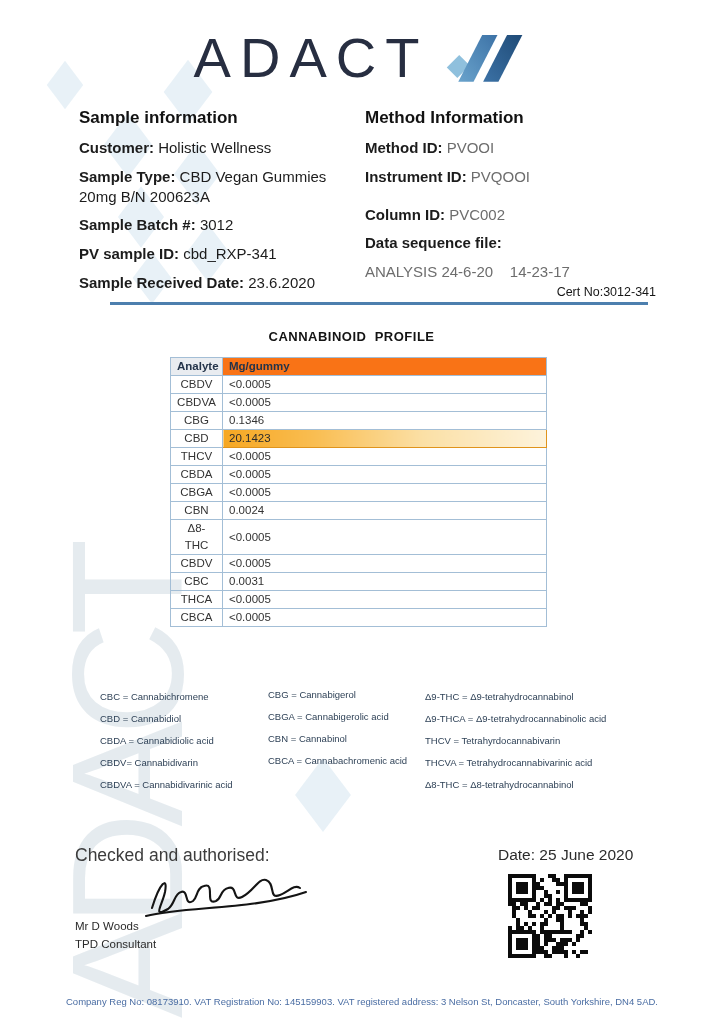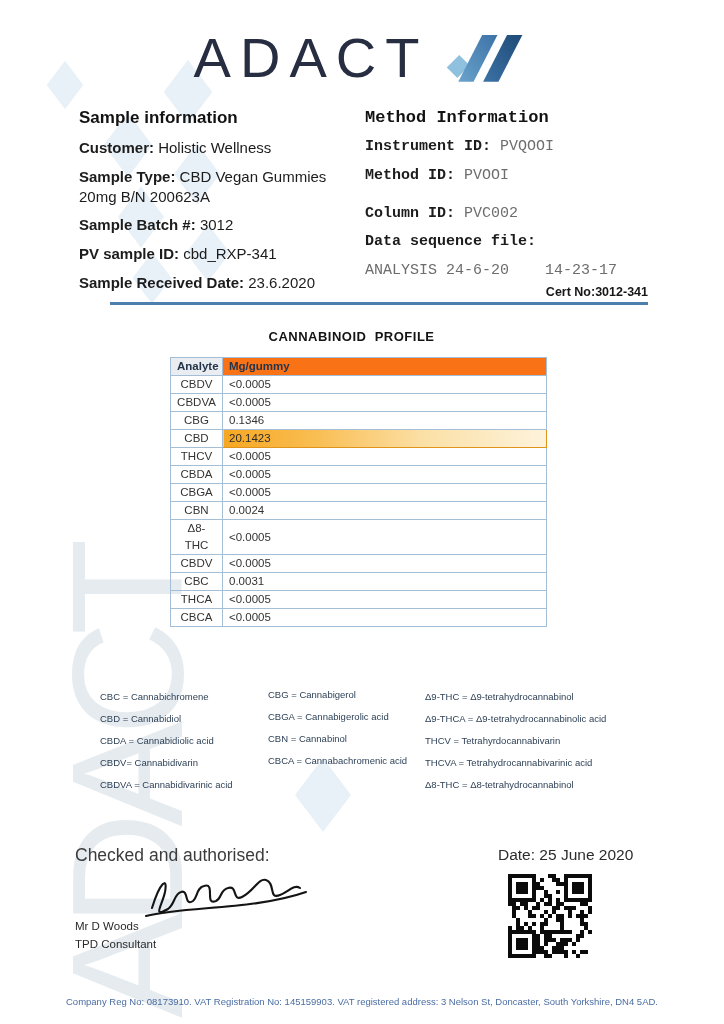--- a/index.html
+++ b/index.html
@@ -18,31 +18,31 @@
     transform:rotate(45deg) skew(8deg,8deg); z-index:0;
   }
 
   
   .logo-row { position:absolute; top:28px; left:0; right:0; display:flex; justify-content:center; align-items:center; gap:14px; z-index:1; }
   .logo-text { font-size:56px; font-weight:300; letter-spacing:9px; color:#272e41; line-height:1; }
 
   
   .info-block { position:absolute; z-index:1; }
   #sample-info { left:79px; top:108px; width:274px; }
-  #method-info { left:365px; top:108px; width:300px;font-family:Liberation Mono, monospace; }
+  #method-info { left:365px; top:108px; width:300px; }
   .info-block h2 { font-size:17px; font-weight:700; color:#121212; margin-bottom:10px; }
   .info-row { font-size:15px; color:#1c1c1c; margin-bottom:9px; line-height:1.32; }
   .info-row .lbl { font-weight:600; }
   .info-row .val { font-weight:400; }
   #method-info .info-row .lbl { font-weight:700; color:#1c1c1c; }
   #method-info .info-row .val { color:#6d6d6d; white-space:pre; }
   #method-info .info-rows > div:nth-child(3) { margin-top:18px; }
 
   
-  .cert-no { position:absolute; top:285px; right:76px; font-size:12.5px; font-weight:700; color:#161616; z-index:1; }
+  .cert-no { position:absolute; top:285px; right:68px; font-size:12.5px; font-weight:400; color:#161616; z-index:1; }
   .cert-rule { position:absolute; top:302px; left:110px; width:538px; height:3px; background:#4d7fae; z-index:1; }
 
   
   .table-title { position:absolute; top:329px; left:163px; width:377px; text-align:center; font-size:13px; font-weight:700; color:#141414; letter-spacing:0.5px; white-space:pre; z-index:1; }
   .profile-table-wrap { position:absolute; top:357px; left:170px; width:379px; z-index:1; }
   table.profile { border-collapse:collapse; width:377px; table-layout:fixed; }
   table.profile td, table.profile th {
     border:1px solid #a3bed6; font-size:11.5px; color:#333;
     height:17px; padding:0 6px; line-height:17px; overflow:hidden;
   }
@@ -129,23 +129,23 @@
 
         <div class="info-row"><span class="lbl">Sample Received Date:</span> <span class="val">23.6.2020</span></div>
 
     </div>
   </div>
 
   <div class="info-block" id="method-info">
     <h2>Method Information</h2>
     <div class="info-rows">
 
+        <div class="info-row"><span class="lbl">Method ID:</span> <span class="val">PVOOI</span></div>
+
         <div class="info-row"><span class="lbl">Instrument ID:</span> <span class="val">PVQOOI</span></div>
-
-        <div class="info-row"><span class="lbl">Method ID:</span> <span class="val">PVOOI</span></div>
 
         <div class="info-row"><span class="lbl">Column ID:</span> <span class="val">PVC002</span></div>
 
         <div class="info-row"><span class="lbl">Data sequence file:</span> <span class="val"></span></div>
 
         <div class="info-row"><span class="lbl"></span> <span class="val">ANALYSIS 24-6-20    14-23-17</span></div>
 
     </div>
   </div>
 

